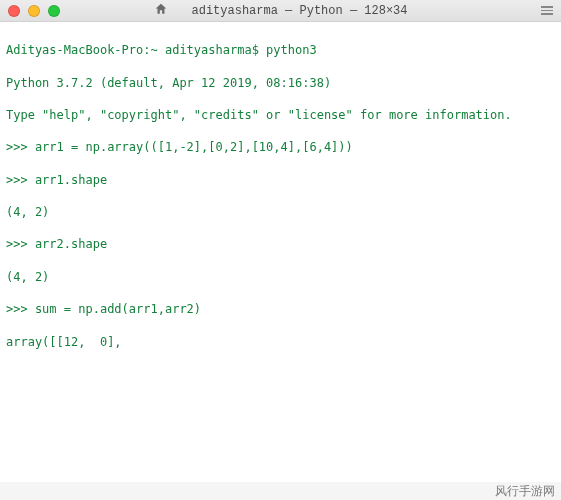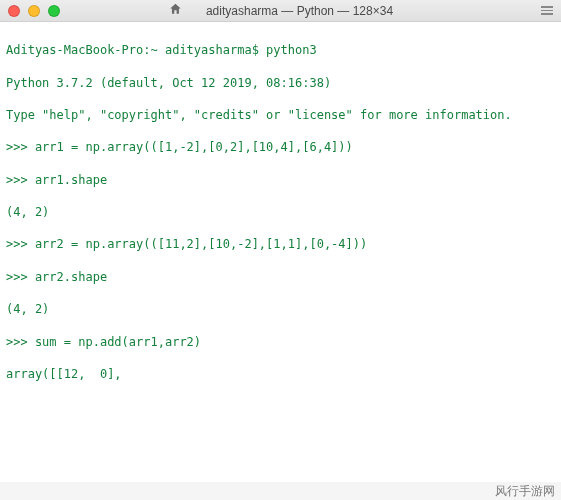--- a/index.html
+++ b/index.html
@@ -40,21 +40,21 @@
   .tl-yellow { background: #ffbd2e; }
   .tl-green { background: #27c93f; }
   .title-center {
     position: absolute;
     left: 50%;
     transform: translateX(-50%);
     display: flex;
     align-items: center;
     gap: 24px;
     color: #4a4a4a;
-    font-family: Liberation Sans, sans-serif;
+    font-family: Liberation Mono, monospace;
     font-size: 12px;
   }
   .title-right {
     margin-left: auto;
     color: #888;
     font-family: -apple-system, BlinkMacSystemFont, "Helvetica Neue", sans-serif;
     font-size: 11px;
     display: flex;
     align-items: center;
     gap: 4px;
@@ -118,26 +118,25 @@
     <span class="hamburger-icon">
       <span></span>
         <span></span>
         <span></span>
     </span>
   </div>
 </div>
 
 <div class="terminal">
 <div class="line">Adityas-MacBook-Pro:~ adityasharma$ python3</div>
-<div class="line">Python 3.7.2 (default, Oct 12 2019, 08:16:38)</div>
+<div class="line">Python 3.7.2 (default, Apr 12 2019, 08:16:38)</div>
 <div class="line">Type "help", "copyright", "credits" or "license" for more information.</div>
 <div class="line">&gt;&gt;&gt; arr1 = np.array(([1,-2],[0,2],[10,4],[6,4]))</div>
 <div class="line">&gt;&gt;&gt; arr1.shape</div>
 <div class="line">(4, 2)</div>
-<div class="line">&gt;&gt;&gt; arr2 = np.array(([11,2],[10,-2],[1,1],[0,-4]))</div>
 <div class="line">&gt;&gt;&gt; arr2.shape</div>
 <div class="line">(4, 2)</div>
 <div class="line">&gt;&gt;&gt; sum = np.add(arr1,arr2)</div>
 <div class="line">array([[12,  0],</div>
 
 
 
 
 
 

